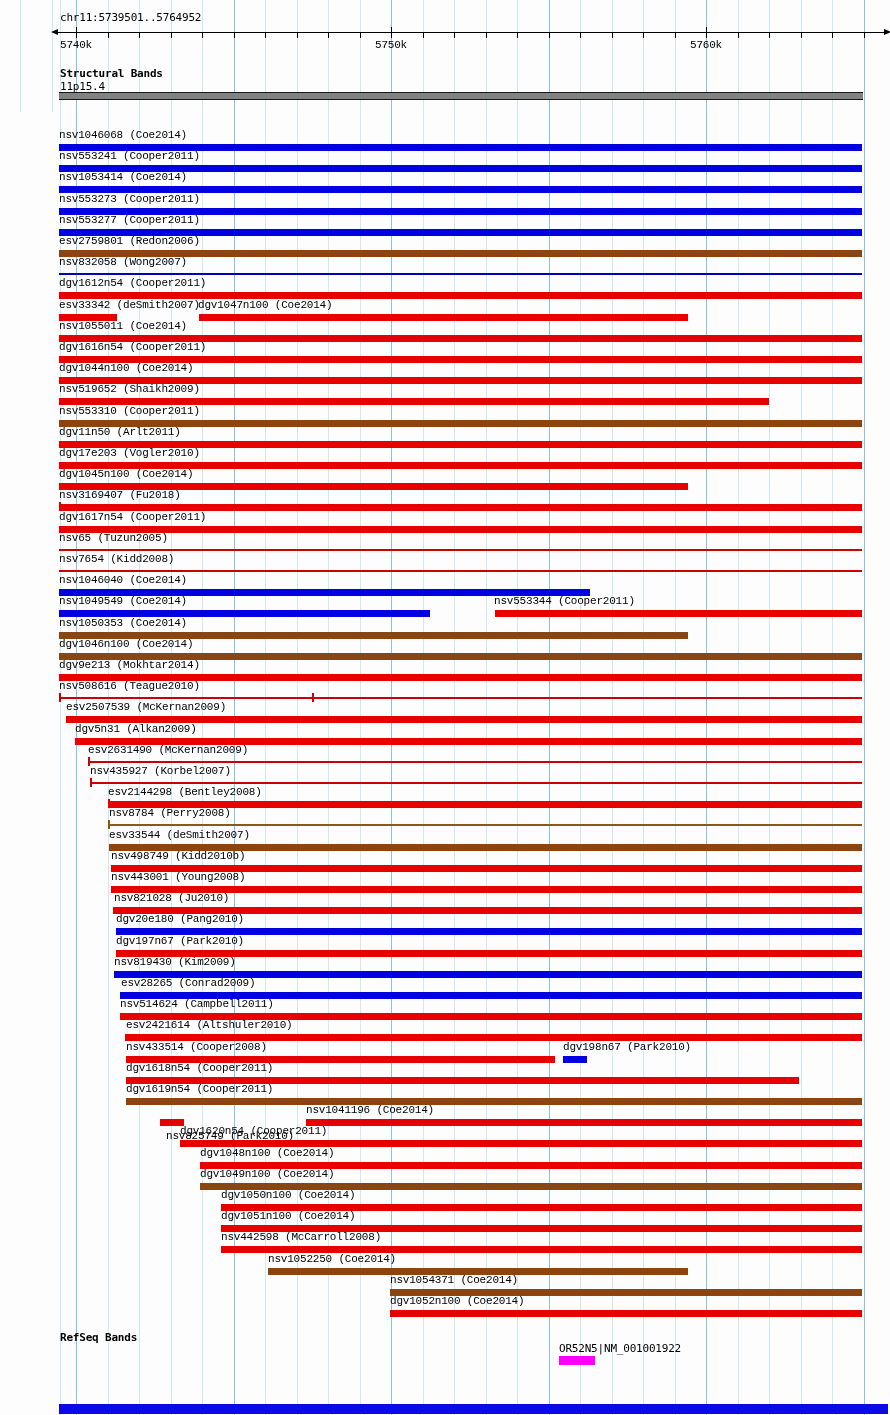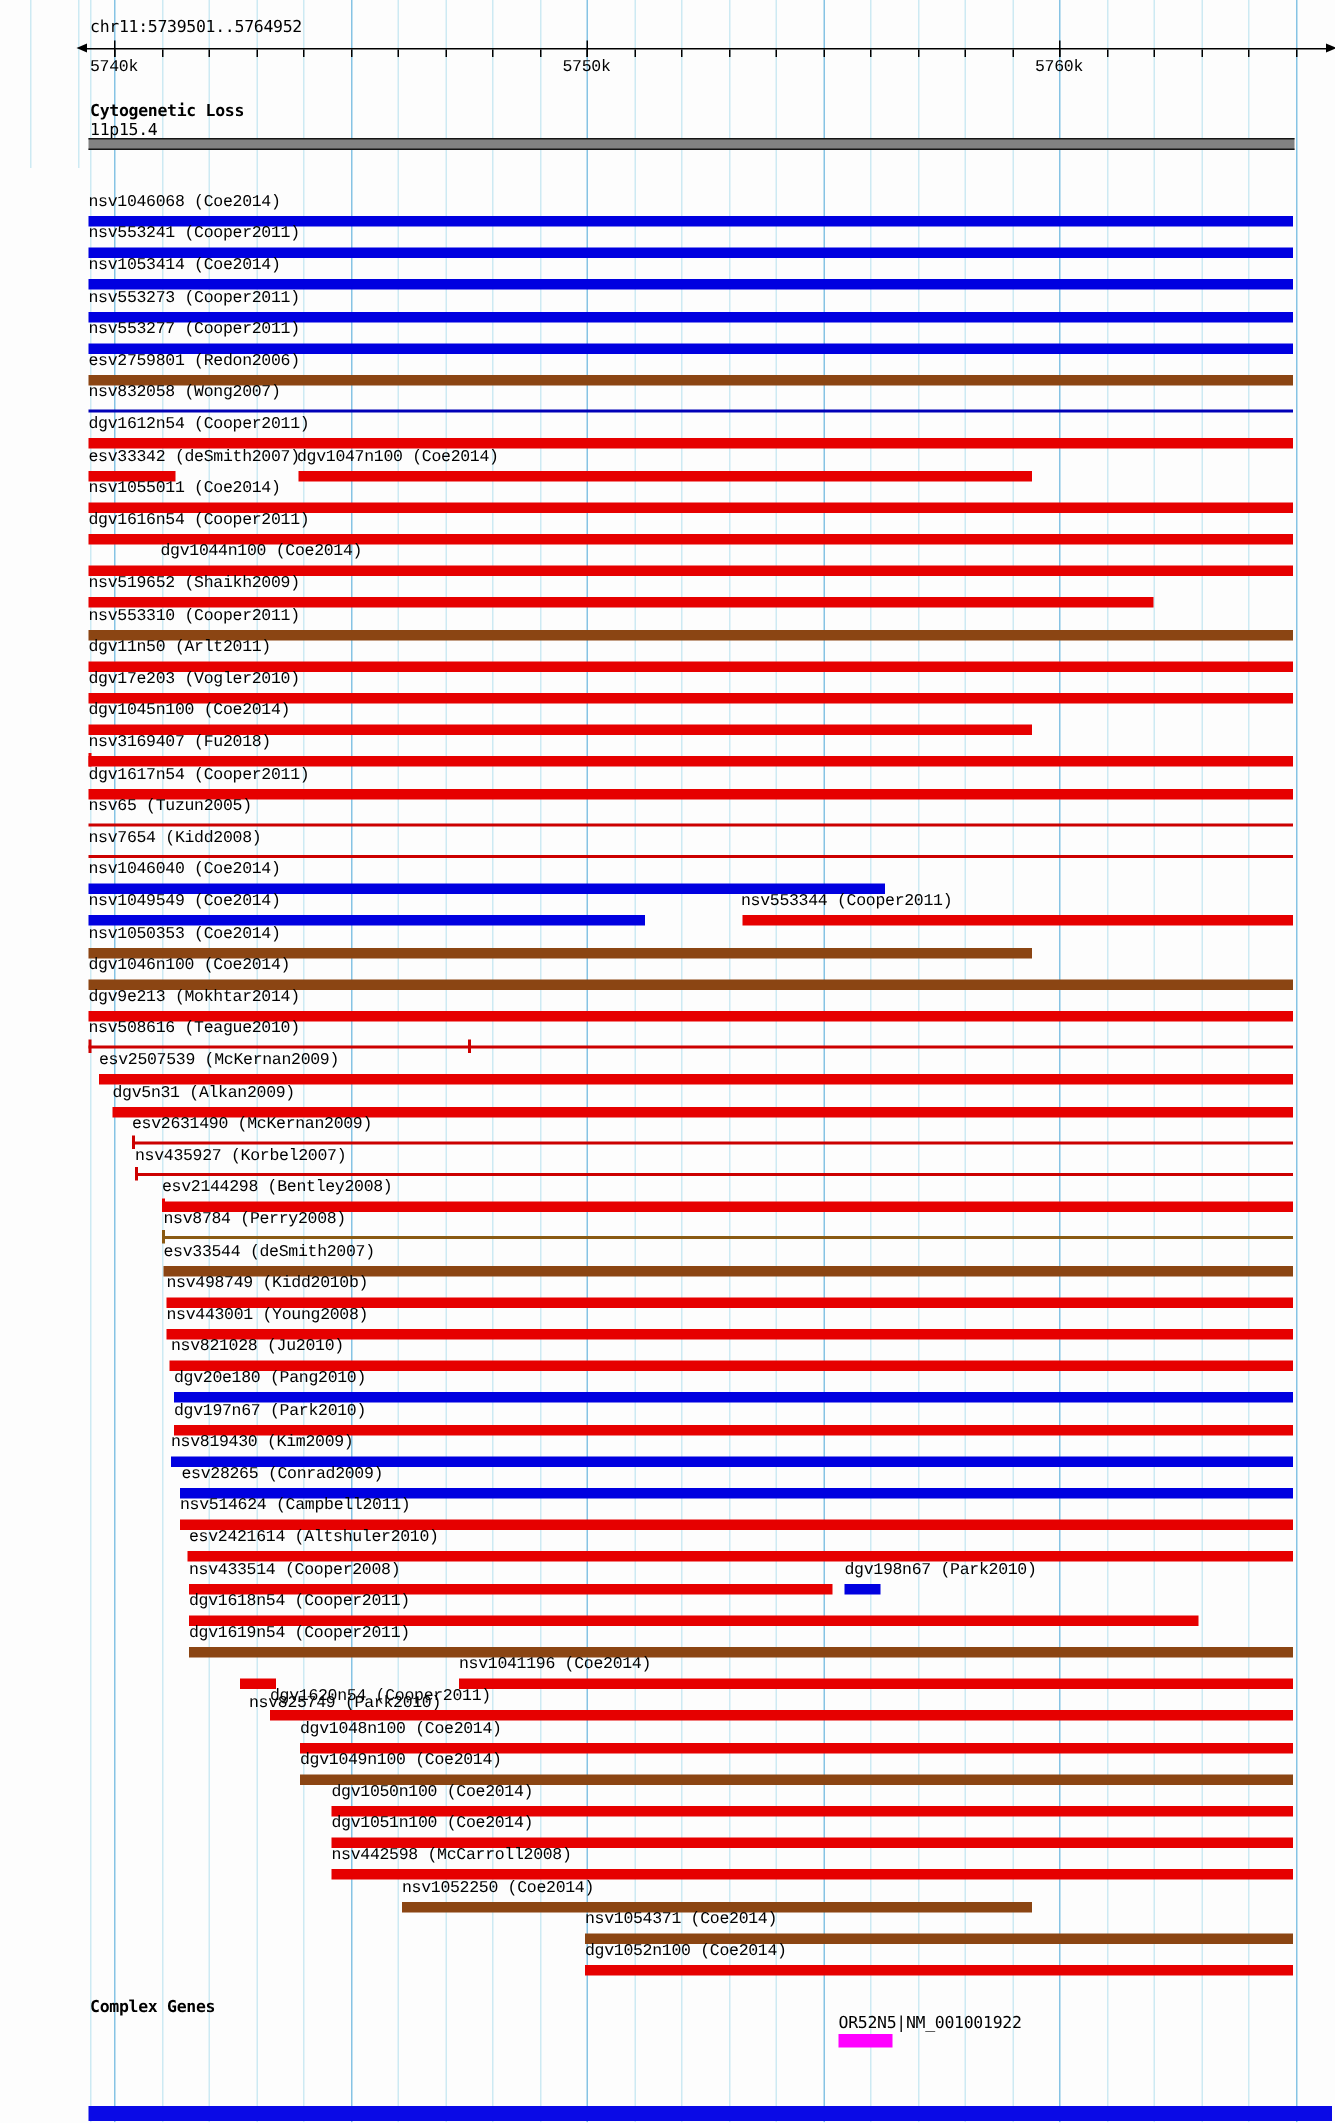--- a/index.html
+++ b/index.html
@@ -91,21 +91,21 @@
       <div style="position: absolute; left: 832.24px; top: 33px; width: 1px; height: 5px; background: rgb(0, 0, 0);"></div>
       <div style="position: absolute; left: 863.75px; top: 33px; width: 1px; height: 5px; background: rgb(0, 0, 0);"></div>
       <div style="position: absolute; left: 76px; top: 27px; width: 1px; height: 11px; background: rgb(0, 0, 0);"></div>
       <div class="t" style="left: 59.5px; top: 40px; width: 33px; text-align: center;">5740k</div>
       <div style="position: absolute; left: 391px; top: 27px; width: 1px; height: 11px; background: rgb(0, 0, 0);"></div>
       <div class="t" style="left: 374.5px; top: 40px; width: 33px; text-align: center;">5750k</div>
       <div style="position: absolute; left: 706px; top: 27px; width: 1px; height: 11px; background: rgb(0, 0, 0);"></div>
       <div class="t" style="left: 689.5px; top: 40px; width: 33px; text-align: center;">5760k</div>
     </div>
 
-  <div class="t bold" id="cytoTitle">Cytogenetic Loss</div>
+  <div class="t bold" id="cytoTitle">Structural Bands</div>
   <div class="t" id="cytoLabel">11p15.4</div>
   <div id="cytoBand" style="left: 59px; top: 92px; width: 804px; height: 8px; background: rgb(130, 130, 130);"></div>
 
   <div id="rows">
       <div class="t" style="left: 59px; top: 130px;">nsv1046068 (Coe2014)</div>
       <div class="bar" style="left: 59px; top: 144px; width: 803px; height: 7px; background: rgb(0, 0, 224);"></div>
       <div class="t" style="left: 59px; top: 151.2px;">nsv553241 (Cooper2011)</div>
       <div class="bar" style="left: 59px; top: 165.2px; width: 803px; height: 7px; background: rgb(0, 0, 224);"></div>
       <div class="t" style="left: 59px; top: 172.4px;">nsv1053414 (Coe2014)</div>
       <div class="bar" style="left: 59px; top: 186.4px; width: 803px; height: 7px; background: rgb(0, 0, 224);"></div>
@@ -120,21 +120,21 @@
       <div class="t" style="left: 59px; top: 278.4px;">dgv1612n54 (Cooper2011)</div>
       <div class="bar" style="left: 59px; top: 292.4px; width: 803px; height: 7px; background: rgb(230, 0, 0);"></div>
       <div class="t" style="left: 59px; top: 299.6px;">esv33342 (deSmith2007)</div>
       <div class="bar" style="left: 59px; top: 313.6px; width: 58px; height: 7px; background: rgb(230, 0, 0);"></div>
       <div class="t" style="left: 198px; top: 299.6px;">dgv1047n100 (Coe2014)</div>
       <div class="bar" style="left: 199px; top: 313.6px; width: 489px; height: 7px; background: rgb(230, 0, 0);"></div>
       <div class="t" style="left: 59px; top: 320.8px;">nsv1055011 (Coe2014)</div>
       <div class="bar" style="left: 59px; top: 334.8px; width: 803px; height: 7px; background: rgb(230, 0, 0);"></div>
       <div class="t" style="left: 59px; top: 342px;">dgv1616n54 (Cooper2011)</div>
       <div class="bar" style="left: 59px; top: 356px; width: 803px; height: 7px; background: rgb(230, 0, 0);"></div>
-      <div class="t" style="left: 59px; top: 363.2px; margin-left: 48px;">dgv1044n100 (Coe2014)</div>
+      <div class="t" style="left: 59px; top: 363.2px;">dgv1044n100 (Coe2014)</div>
       <div class="bar" style="left: 59px; top: 377.2px; width: 803px; height: 7px; background: rgb(230, 0, 0);"></div>
       <div class="t" style="left: 59px; top: 384.4px;">nsv519652 (Shaikh2009)</div>
       <div class="bar" style="left: 59px; top: 398.4px; width: 710px; height: 7px; background: rgb(230, 0, 0);"></div>
       <div class="t" style="left: 59px; top: 405.6px;">nsv553310 (Cooper2011)</div>
       <div class="bar" style="left: 59px; top: 419.6px; width: 803px; height: 7px; background: rgb(139, 69, 19);"></div>
       <div class="t" style="left: 59px; top: 426.8px;">dgv11n50 (Arlt2011)</div>
       <div class="bar" style="left: 59px; top: 440.8px; width: 803px; height: 7px; background: rgb(230, 0, 0);"></div>
       <div class="t" style="left: 59px; top: 448px;">dgv17e203 (Vogler2010)</div>
       <div class="bar" style="left: 59px; top: 462px; width: 803px; height: 7px; background: rgb(230, 0, 0);"></div>
       <div class="t" style="left: 59px; top: 469.2px;">dgv1045n100 (Coe2014)</div>
@@ -225,18 +225,18 @@
       <div class="t" style="left: 221px; top: 1232.4px;">nsv442598 (McCarroll2008)</div>
       <div class="bar" style="left: 221px; top: 1246.4px; width: 641px; height: 7px; background: rgb(230, 0, 0);"></div>
       <div class="t" style="left: 268px; top: 1253.6px;">nsv1052250 (Coe2014)</div>
       <div class="bar" style="left: 268px; top: 1267.6px; width: 420px; height: 7px; background: rgb(139, 69, 19);"></div>
       <div class="t" style="left: 390px; top: 1274.8px;">nsv1054371 (Coe2014)</div>
       <div class="bar" style="left: 390px; top: 1288.8px; width: 472px; height: 7px; background: rgb(139, 69, 19);"></div>
       <div class="t" style="left: 390px; top: 1296px;">dgv1052n100 (Coe2014)</div>
       <div class="bar" style="left: 390px; top: 1310px; width: 472px; height: 7px; background: rgb(230, 0, 0);"></div>
     </div>
 
-  <div class="t bold" id="refseqTitle">Complex Genes</div>
+  <div class="t bold" id="refseqTitle">RefSeq Bands</div>
   <div class="t" id="geneLabel" style="left: 559px; top: 1343px;">OR52N5|NM_001001922</div>
   <div id="geneBar" style="left: 559px; top: 1356px; width: 36px; height: 9px; background: rgb(255, 0, 255);"></div>
 
   <div id="hscroll" style="left: 59px; top: 1404px; width: 829px; height: 10px; background: rgb(10, 10, 230);"></div>
 </div>
 
 </body></html>

